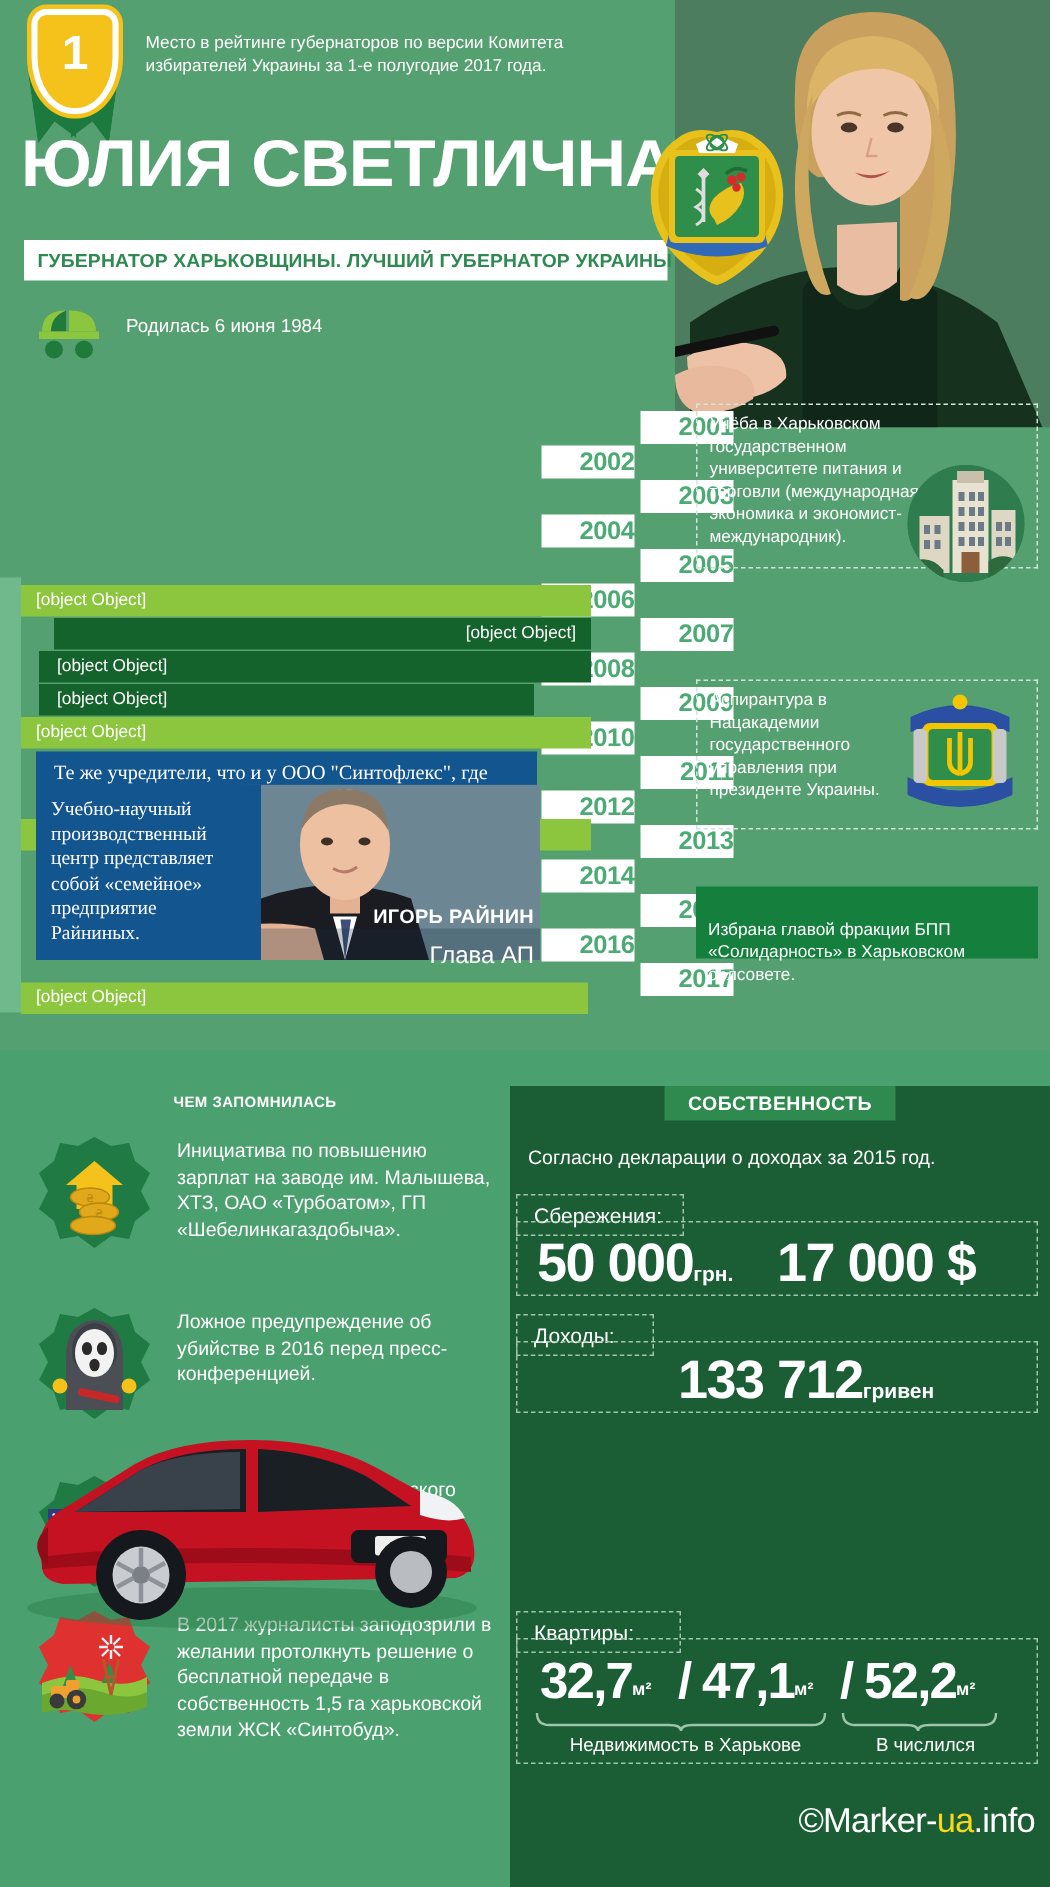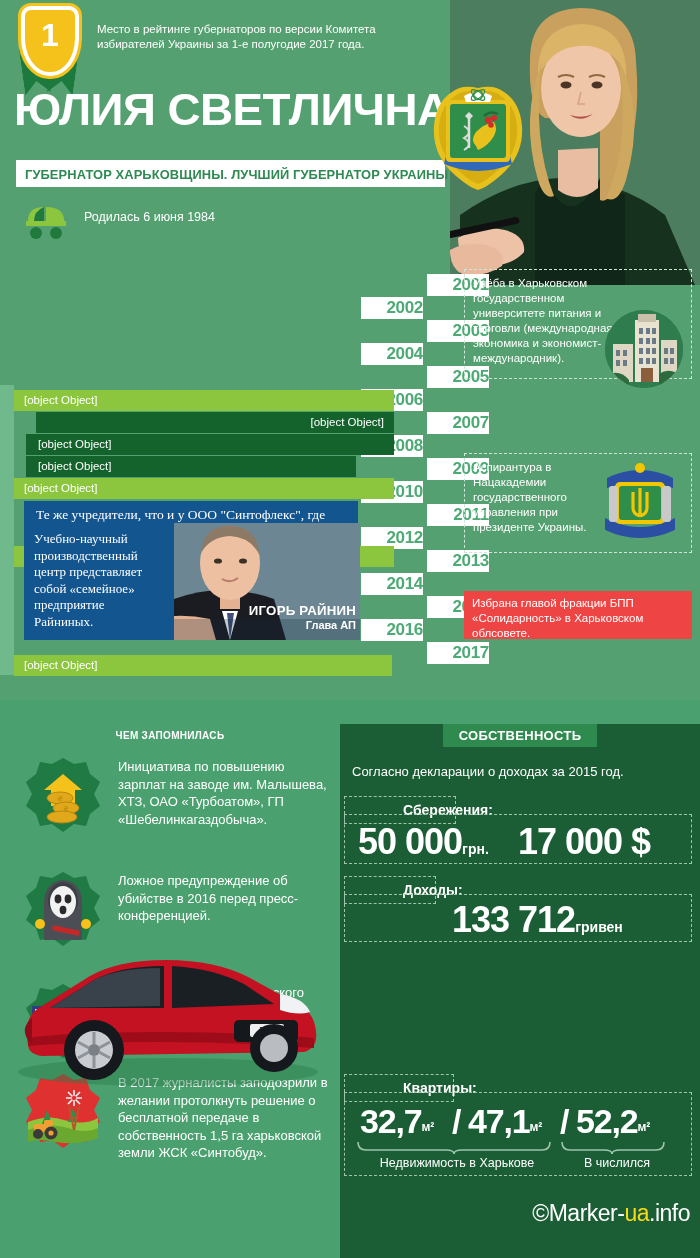--- a/index.html
+++ b/index.html
@@ -43,55 +43,55 @@
   .yearL{left:333px;}
   .yearR{left:399px;}
 
   .bar{position:absolute;height:21px;line-height:21px;color:#fff;font-size:11.5px;
        white-space:nowrap;box-sizing:border-box;}
   .bar.light{background:#8cc63e;}
   .bar.dark{background:#15632c;}
 
   .infoBox{position:absolute;border:1px dashed #cfe6d8;color:#fff;font-size:11.5px;line-height:15px;
      box-sizing:border-box;padding:6px 8px;}
-  .redBox{position:absolute;background:#ef4444;color:#fff;font-size:11.5px;line-height:15px;
-     box-sizing:border-box;padding:5px 8px;}
+  .redBox{position:absolute;background:#15803d;color:#fff;font-size:11.5px;line-height:15px;
+     box-sizing:border-box;padding:22px 8px;}
   .blueBox{position:absolute;background:#13558f;color:#fff;box-sizing:border-box;}
   .blueBox .serif{font-family:"Liberation Serif",serif;font-size:13.5px;line-height:17px;}
 
   
   #raininCard{position:absolute;left:24px;top:268px;width:336px;height:117px;overflow:hidden;}
   #raininText{position:absolute;left:24px;top:268px;width:150px;height:117px;background:#13558f;
      box-sizing:border-box;padding:8px 8px 0 10px;color:#fff;
      font-family:"Liberation Serif",serif;font-size:13px;line-height:16.5px;}
   #raininName{position:absolute;left:214px;top:348px;width:142px;text-align:right;color:#fff;}
   #raininName .n{font-size:13px;font-weight:bold;letter-spacing:0.2px;display:block;
      transform:scaleX(1.02);transform-origin:right center;}
-  #raininName .r{font-size:11px;display:block;margin-top:1px;font-weight:bold;}
+  #raininName .r{font-size:16px;display:block;margin-top:11px;}
 
   
   .circPic{position:absolute;border-radius:50%;overflow:hidden;background:#2e7d4f;}
 
   
   #bottom{position:absolute;left:0;top:700px;width:700px;height:558px;background:#4aa06e;}
   #memSection{position:absolute;left:0;top:0;width:340px;height:558px;}
   #memTitle{position:absolute;left:0;top:30px;width:340px;text-align:center;color:#fff;
      font-size:10px;font-weight:bold;letter-spacing:0.3px;}
   .memItem{position:absolute;left:0;width:340px;}
   .memIcon{position:absolute;left:24px;top:0;width:78px;height:78px;}
   .memTxt{position:absolute;left:118px;top:2px;width:215px;color:#fff;font-size:13px;line-height:17.5px;}
 
   #propSection{position:absolute;left:340px;top:24px;width:360px;height:534px;background:#1b5e35;}
   #propTitleWrap{position:absolute;left:340px;top:24px;width:360px;text-align:center;}
   #propTitle{display:inline-block;background:#2f8a4f;color:#fff;font-size:13px;font-weight:bold;
      padding:4px 16px 4px 16px;letter-spacing:0.3px;}
   #declText{position:absolute;left:352px;top:64px;width:340px;color:#fff;font-size:13px;}
 
   .dashBox{position:absolute;border:1px dashed #9fc4ac;box-sizing:border-box;}
-  .propLabel{position:absolute;color:#fff;font-weight:bold;font-size:14px;margin-left:47px;}
+  .propLabel{position:absolute;color:#fff;font-weight:normal;font-size:14px;}
   .bigNum{position:absolute;color:#fff;font-weight:bold;font-size:36px;line-height:36px;
      font-family:"Liberation Sans",sans-serif;letter-spacing:-1px;}
   .unit{font-size:14px;font-weight:bold;letter-spacing:0;}
 
   #carImg{position:absolute;left:338px;top:940px;width:300px;height:150px;}
   .flatN{position:absolute;color:#fff;font-weight:bold;font-size:34px;line-height:34px;letter-spacing:-1.2px;}
   .flatU{font-size:12px;letter-spacing:0;vertical-align:2px;}
   .slash{position:absolute;color:#fff;font-weight:bold;font-size:34px;line-height:34px;}
   .braceLbl{position:absolute;color:#fff;font-size:12.5px;}
 

